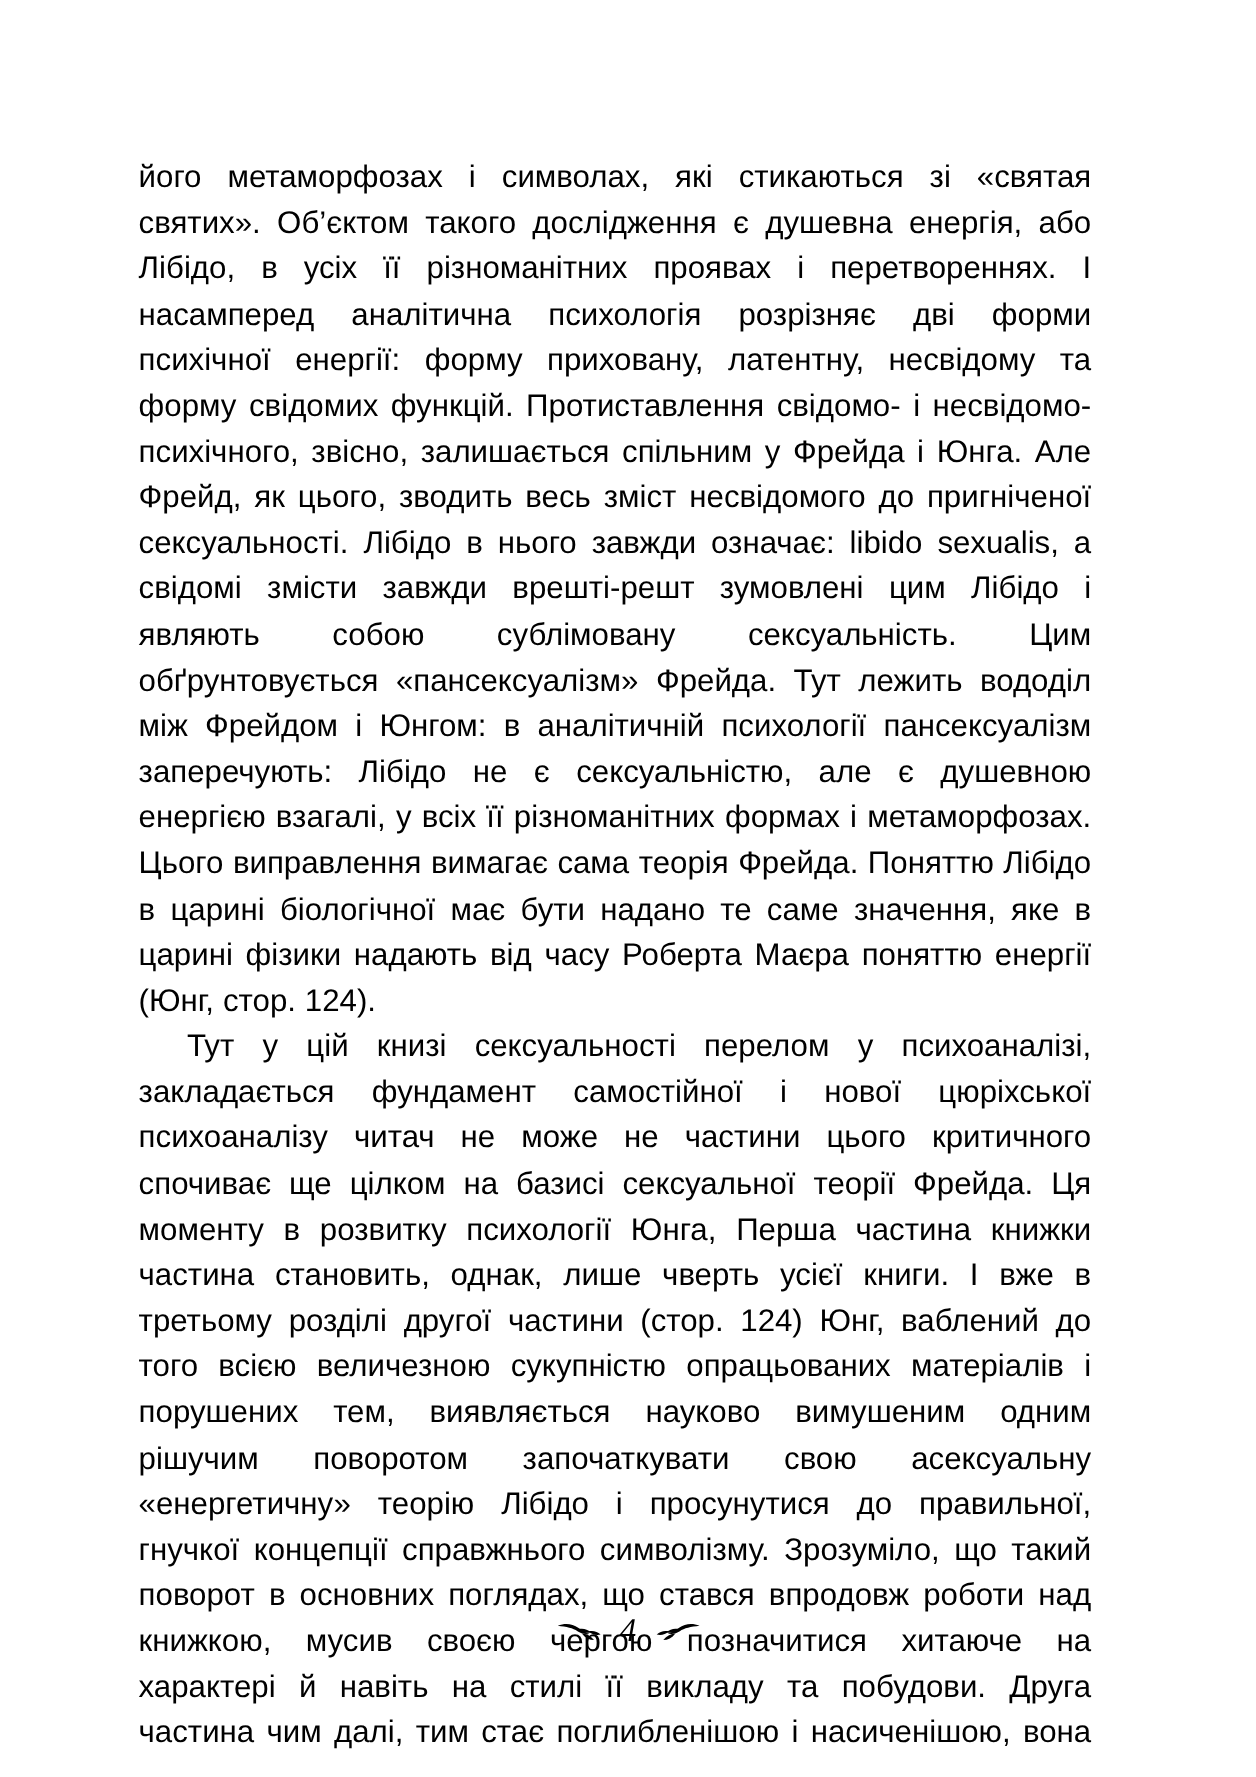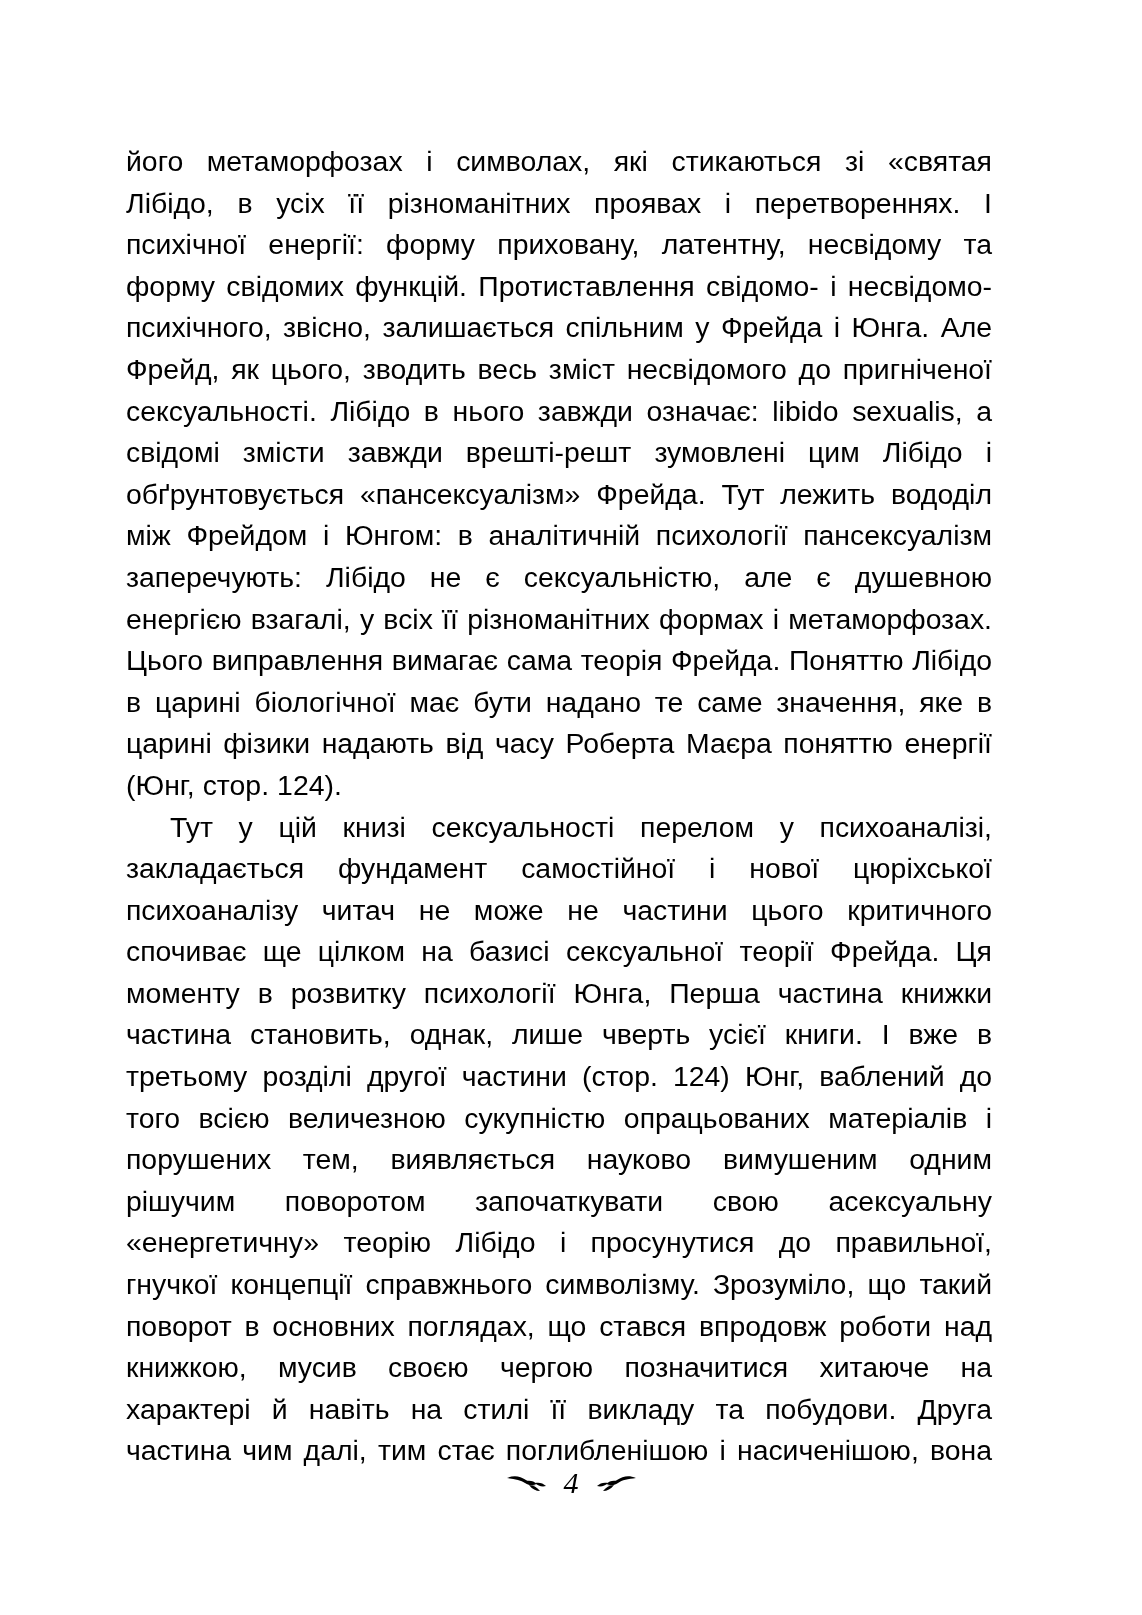--- a/index.html
+++ b/index.html
@@ -94,27 +94,30 @@
 </style>
 </head>
 <body>
 
 <div class="page">
 
   <div class="text-block">
     <div id="paragraphs-host">
         <p class="para">
           <span class="line">його метаморфозах і символах, які стикаються зі «святая</span>
+          <span class="line">святих». Об’єктом такого дослідження є душевна енергія, або</span>
           <span class="line">Лібідо, в усіх її різноманітних проявах і перетвореннях. І</span>
+          <span class="line">насамперед аналітична психологія розрізняє дві форми</span>
           <span class="line">психічної енергії: форму приховану, латентну, несвідому та</span>
           <span class="line">форму свідомих функцій. Протиставлення свідомо- і несвідомо-</span>
           <span class="line">психічного, звісно, залишається спільним у Фрейда і Юнга. Але</span>
           <span class="line">Фрейд, як цього, зводить весь зміст несвідомого до пригніченої</span>
           <span class="line">сексуальності. Лібідо в нього завжди означає: libido sexualis, а</span>
           <span class="line">свідомі змісти завжди врешті-решт зумовлені цим Лібідо і</span>
+          <span class="line">являють собою сублімовану сексуальність. Цим</span>
           <span class="line">обґрунтовується «пансексуалізм» Фрейда. Тут лежить вододіл</span>
           <span class="line">між Фрейдом і Юнгом: в аналітичній психології пансексуалізм</span>
           <span class="line">заперечують: Лібідо не є сексуальністю, але є душевною</span>
           <span class="line">енергією взагалі, у всіх її різноманітних формах і метаморфозах.</span>
           <span class="line">Цього виправлення вимагає сама теорія Фрейда. Поняттю Лібідо</span>
           <span class="line">в царині біологічної має бути надано те саме значення, яке в</span>
           <span class="line">царині фізики надають від часу Роберта Маєра поняттю енергії</span>
           <span class="line flush">(Юнг, стор. 124).</span>
         </p>
         <p class="para">

